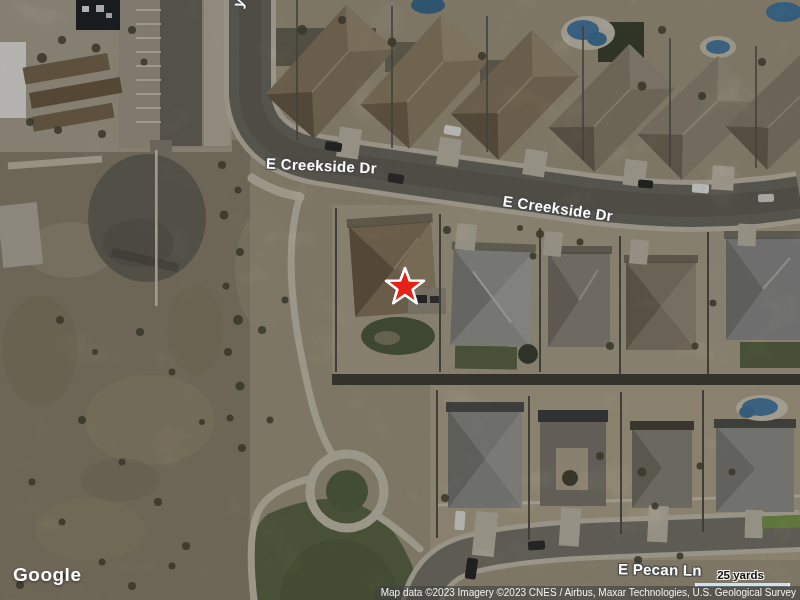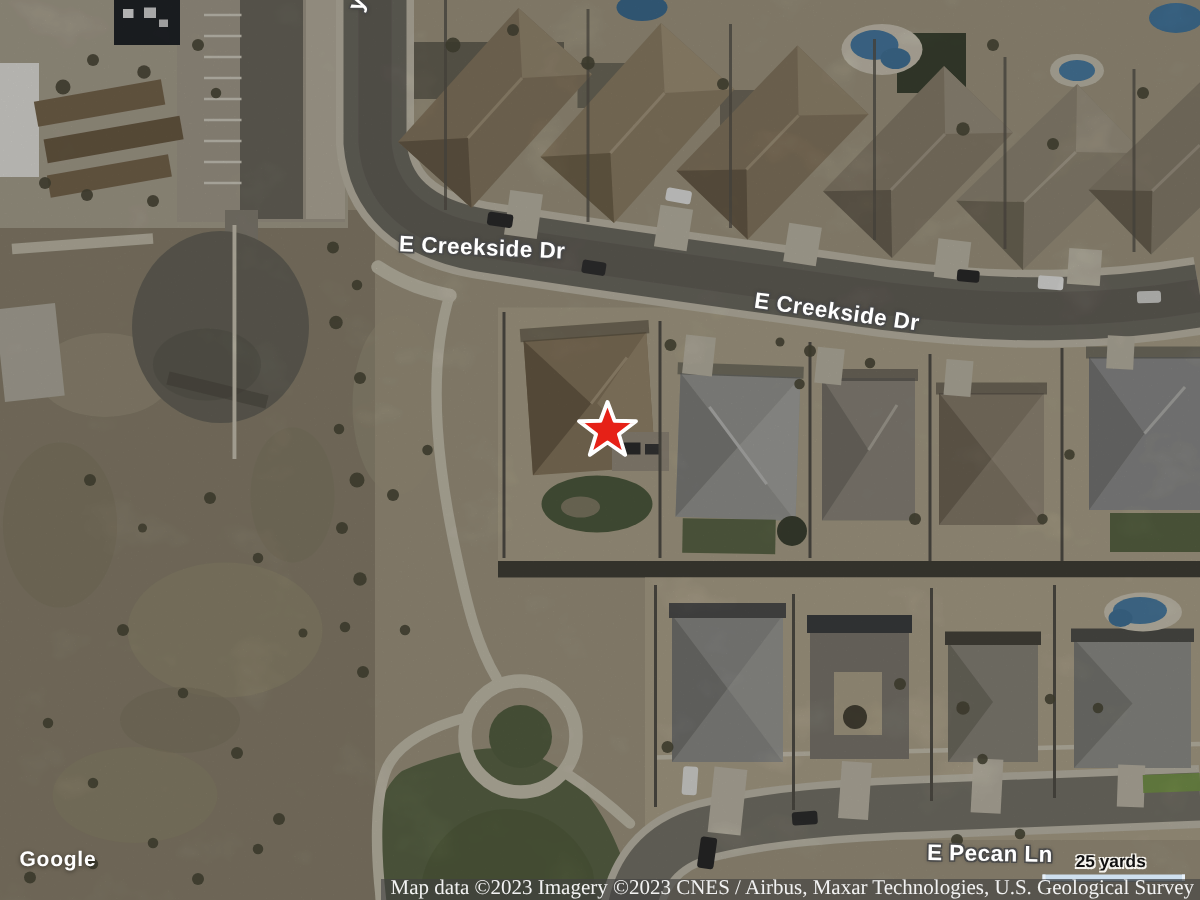--- a/index.html
+++ b/index.html
@@ -14,38 +14,37 @@
     text-shadow:-1px -1px 0 #4a4a4a,1px -1px 0 #4a4a4a,-1px 1px 0 #4a4a4a,1px 1px 0 #4a4a4a,0 0 3px #333;
   }
   .lbl-creekside-w{left:266px;top:157px;transform:rotate(2.5deg);}
   .lbl-creekside-e{left:503px;top:192px;transform:rotate(8deg);transform-origin:left center;}
   .lbl-pecan{left:618px;top:561px;transform:rotate(1deg);}
   .lbl-y{left:234px;top:-6px;transform:rotate(-68deg);font-size:15px;}
 
   .marker{position:absolute;left:383px;top:265px;width:44px;height:44px;}
 
   .google-logo{
-    position:absolute;left:13px;top:564px;color:#fff;font-size:14px;font-weight:bold;
+    position:absolute;left:13px;top:564px;color:#fff;font-size:19px;font-weight:bold;
     letter-spacing:.5px;text-shadow:0 1px 3px rgba(0,0,0,.5);cursor:pointer;
   }
 
   .scale{position:absolute;right:10px;bottom:13px;width:95px;}
   .scale-label{
     text-align:center;color:#111;font-size:11.5px;font-weight:bold;padding-right:4px;
     text-shadow:-1px -1px 0 #f6f4ef,1px -1px 0 #f6f4ef,-1px 1px 0 #f6f4ef,1px 1px 0 #f6f4ef;
   }
   .scale-bar{
     margin-top:2px;height:4px;background:#cfe0ef;border-left:2px solid #e9f1f9;border-right:2px solid #e9f1f9;
     box-shadow:0 1px 0 rgba(70,90,110,.55), inset 0 -1px 0 rgba(110,140,170,.5);
   }
   .attribution{
     position:absolute;right:0;bottom:0;height:13px;line-height:13px;
-    background:rgba(64,64,64,.62);color:#f2f2f2;font-size:14px;padding:0 4px 1px 6px;
+    background:rgba(64,64,64,.62);color:#f2f2f2;font-size:10px;padding:0 4px 1px 6px;
     white-space:nowrap;
-    font-family:Liberation Serif, serif;
   }
 </style>
 </head>
 <body>
 
 <div id="app">
  <div class="map-canvas">
 
   <svg width="800" height="600" viewBox="0 0 800 600">
     <defs>

